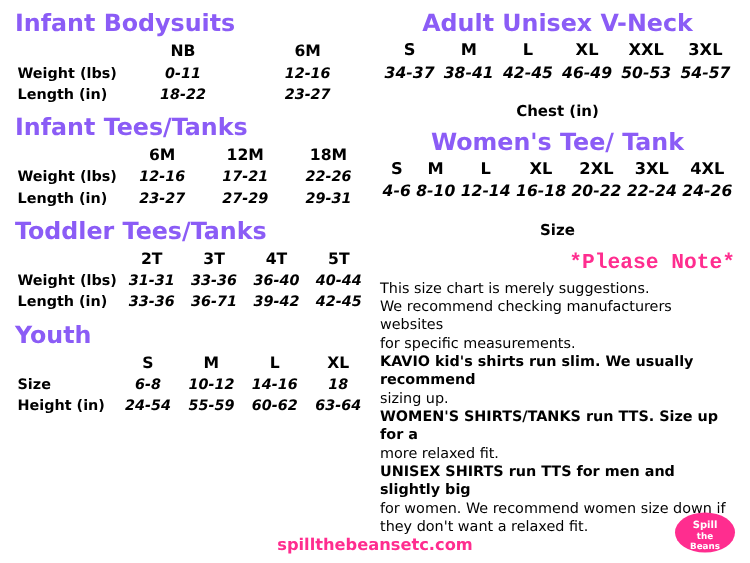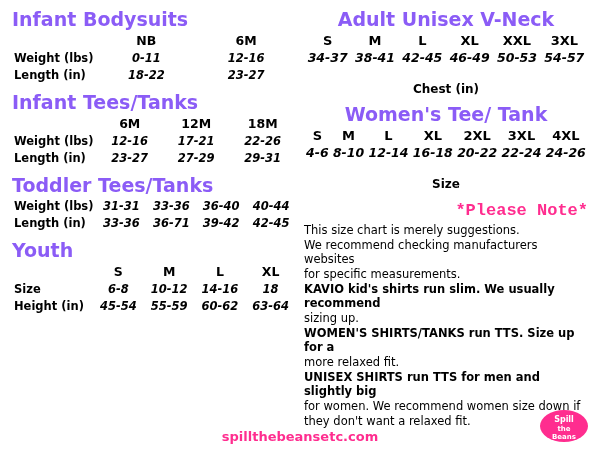--- a/index.html
+++ b/index.html
@@ -196,20 +196,27 @@
             <td>29-31</td>
           </tr>
         </tbody>
           </table>
       </div>
 
       <div class="block">
         <div class="sec-title">Toddler  Tees/Tanks</div>
         <table class="chart">
           <tbody>
+              <tr class="hdr">
+            <td class="rowlabel"></td>
+            <td>2T</td>
+            <td>3T</td>
+            <td>4T</td>
+            <td>5T</td>
+          </tr>
           <tr>
             <td class="rowlabel">Weight (lbs)</td>
             <td>31-31</td>
             <td>33-36</td>
             <td>36-40</td>
             <td>40-44</td>
           </tr>
           <tr>
             <td class="rowlabel">Length (in)</td>
             <td>33-36</td>
@@ -234,21 +241,21 @@
           </tr>
           <tr>
             <td class="rowlabel">Size</td>
             <td>6-8</td>
             <td>10-12</td>
             <td>14-16</td>
             <td>18</td>
           </tr>
           <tr>
             <td class="rowlabel">Height (in)</td>
-            <td>45-54</td>
+            <td>24-54</td>
             <td>55-59</td>
             <td>60-62</td>
             <td>63-64</td>
           </tr>
         </tbody>
           </table>
       </div>
 
     </div>
 

